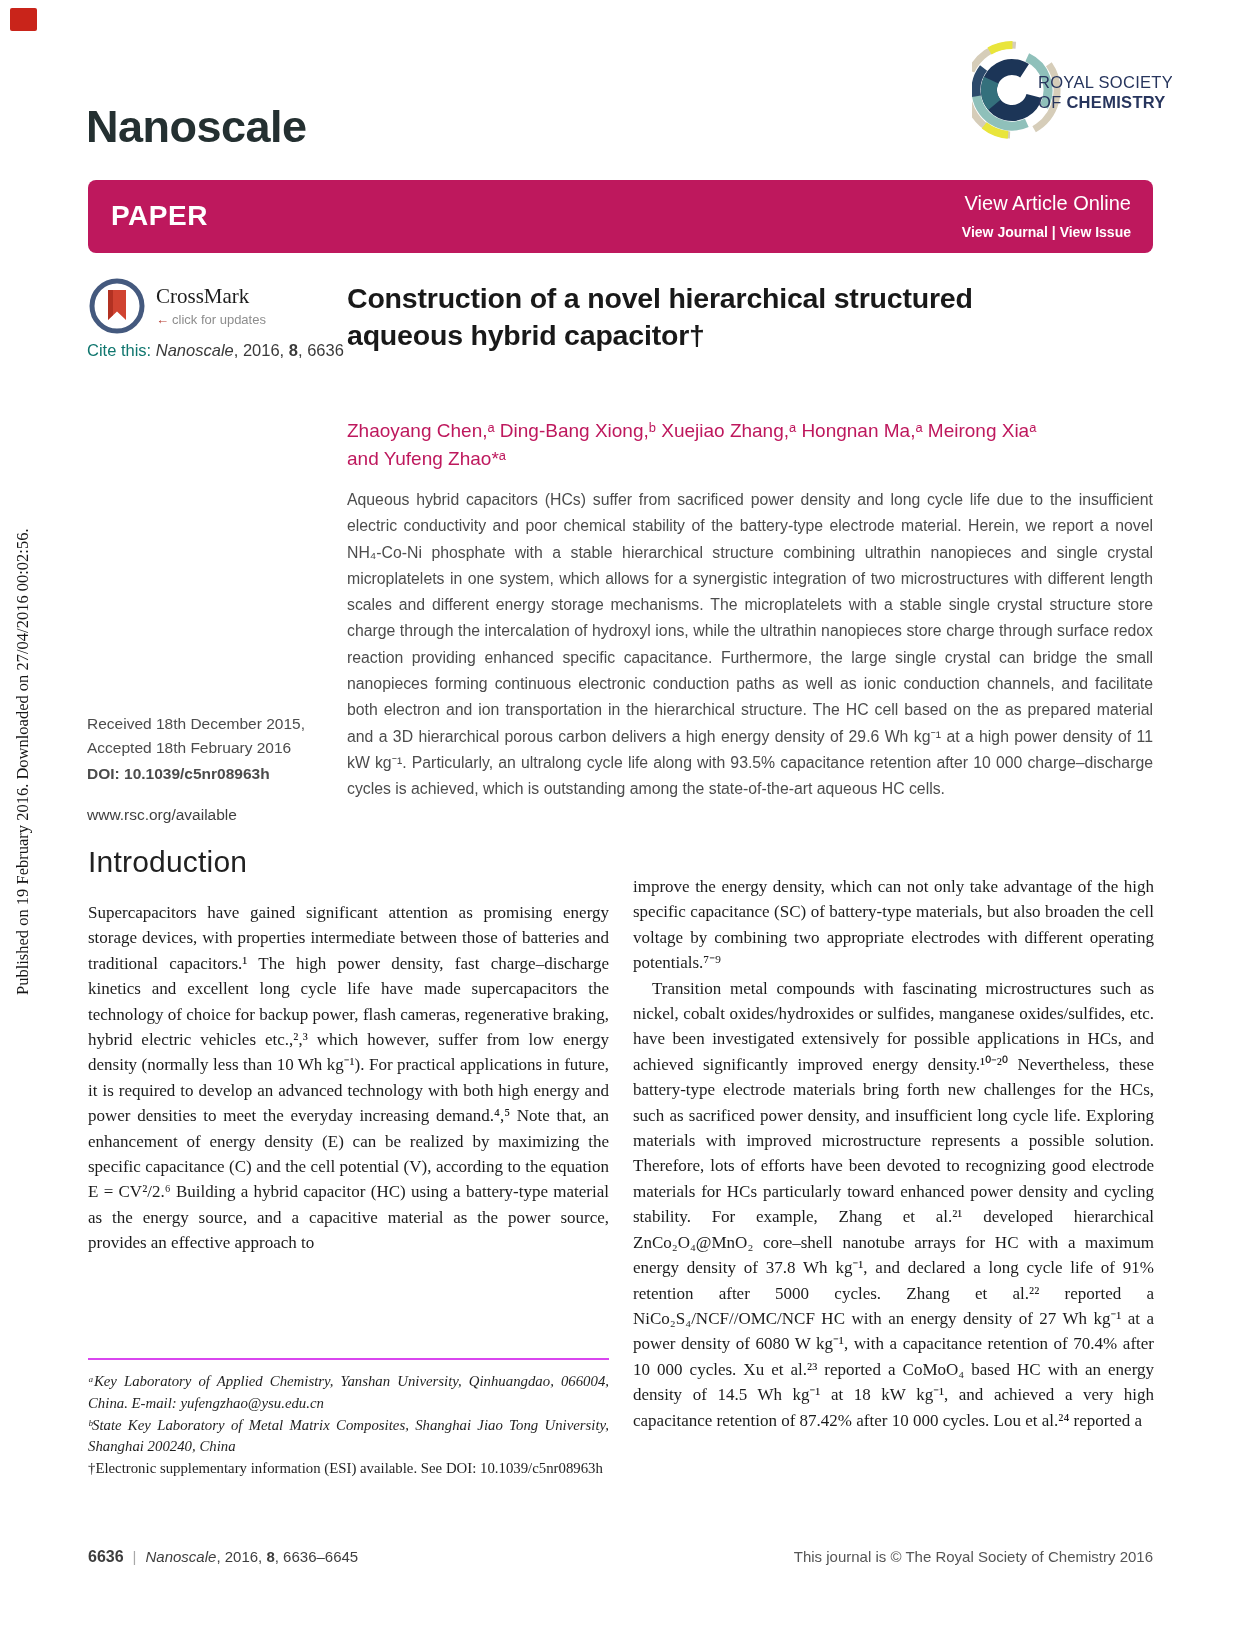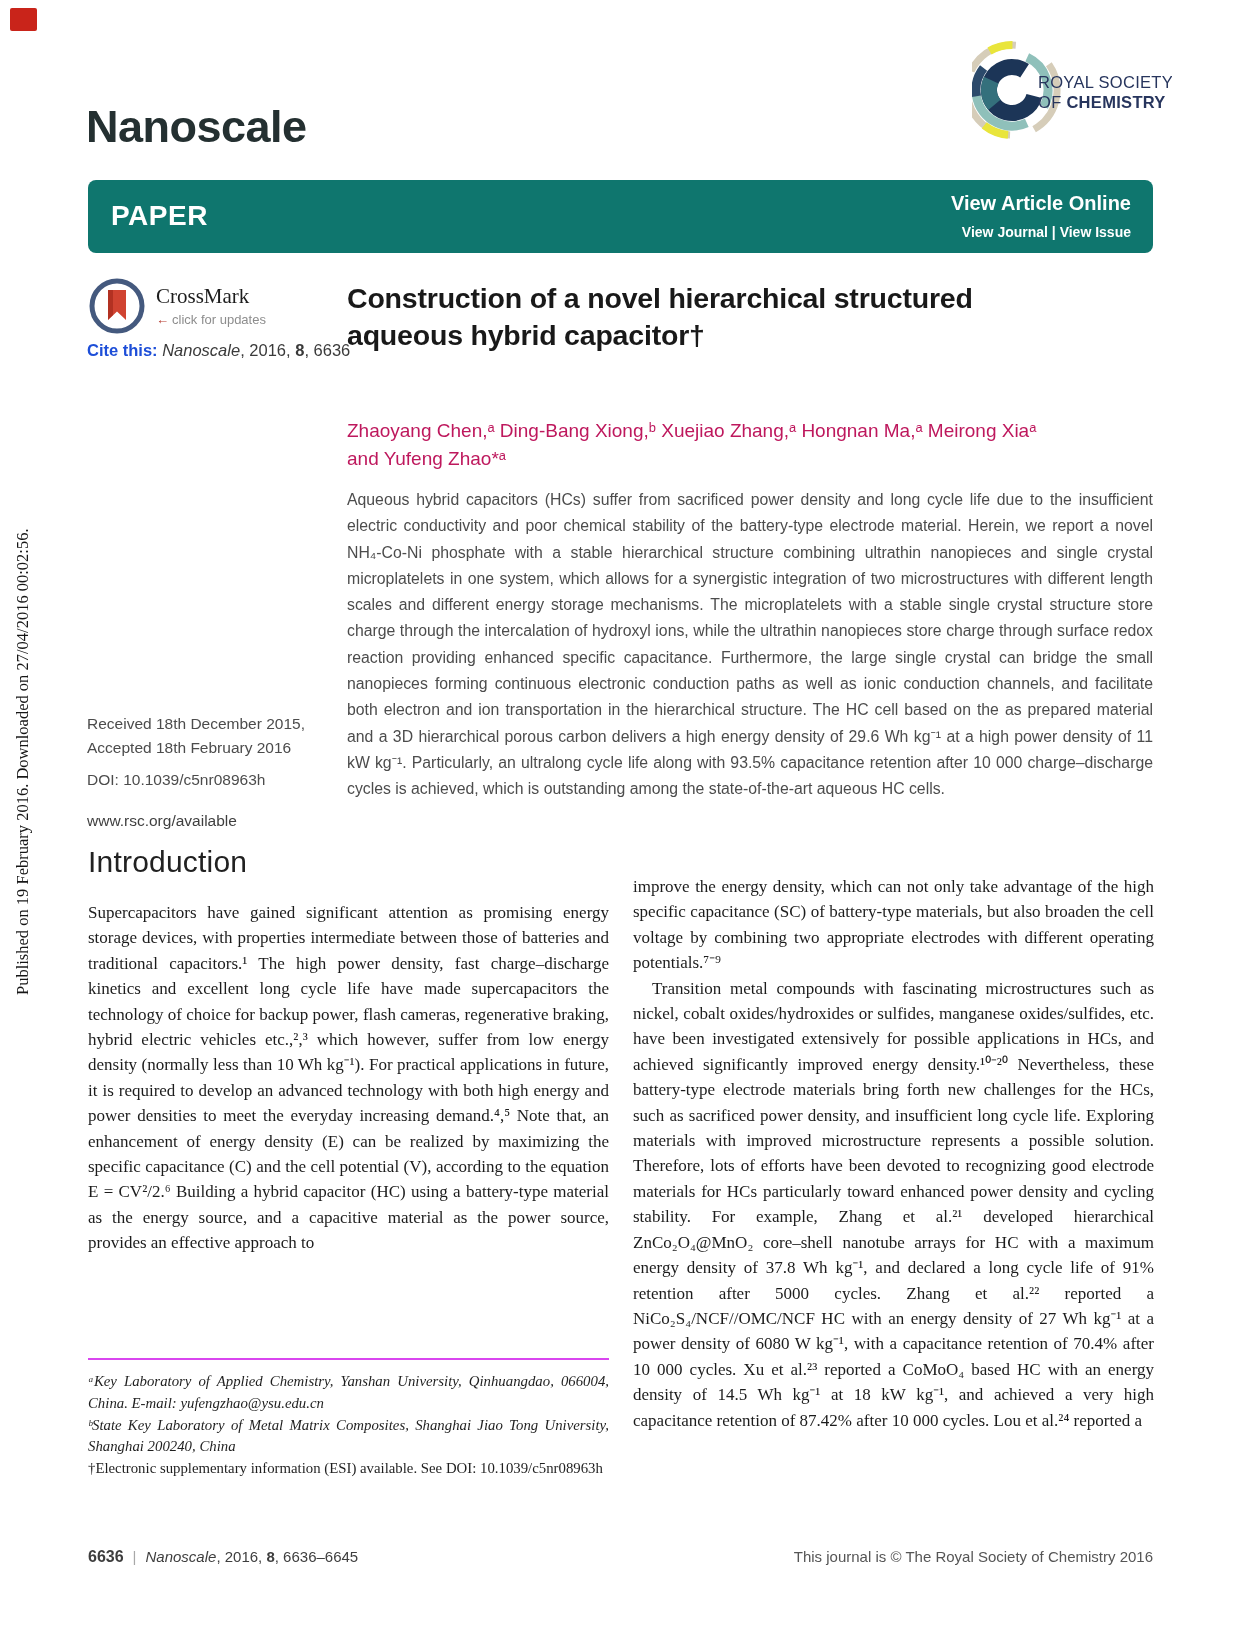--- a/index.html
+++ b/index.html
@@ -10,48 +10,48 @@
 
   .journal-title{position:absolute;left:86px;top:101px;font-size:45px;font-weight:bold;
                  color:#243031;letter-spacing:-0.5px;}
 
   
   .rsc-logo{position:absolute;left:972px;top:30px;width:200px;height:120px;}
   .rsc-text{font-family:"Liberation Sans",sans-serif;fill:#27355d;font-size:16.5px;letter-spacing:0.3px;}
   .rsc-bold{font-weight:bold;}
 
   
-  .banner{position:absolute;left:88px;top:180px;width:1065px;height:73px;background:#0f766e;border-radius:8px;}
+  .banner{position:absolute;left:88px;top:180px;width:1065px;height:73px;background:#be185d;border-radius:8px;}
   .banner-label{position:absolute;left:23px;top:20px;font-size:28px;font-weight:bold;color:#fff;letter-spacing:0.5px;}
   .banner-links{position:absolute;right:22px;top:11px;text-align:right;color:#fff;}
-  .vao{font-size:20px;font-weight:bold;line-height:24px;}
+  .vao{font-size:20px;font-weight:normal;line-height:24px;}
   .vjl{font-size:14px;font-weight:bold;line-height:18px;margin-top:8px;}
 
   
   .crossmark{position:absolute;left:88px;top:277px;width:260px;height:62px;cursor:pointer;}
   .cm-svg{position:absolute;left:0;top:0;}
   .cm-textblock{position:absolute;left:68px;top:7px;}
   .cm-name{font-family:"Liberation Serif",serif;font-size:21px;color:#1d1d1d;}
   .cm-tag{font-size:13px;color:#8d8d8d;margin-top:3px;}
   .cm-arrow{color:#b53a2e;font-weight:bold;margin-right:3px;}
 
   .cite-line{position:absolute;left:87px;top:341px;font-size:16.5px;color:#3a3a3a;white-space:nowrap;}
-  .cite-label{font-weight:bold;color:#1d4ed8;}
+  .cite-label{font-weight:normal;color:#0f766e;}
   .cite-journal{font-style:italic;}
   .cite-volume{font-weight:bold;}
 
   .article-title{position:absolute;left:347px;top:280px;width:812px;font-size:28.5px;font-weight:bold;
                  color:#191919;line-height:37px;letter-spacing:-0.2px;}
   .authors{position:absolute;left:347px;top:417px;width:812px;font-size:19px;color:#be185d;line-height:28px;}
 
   .abstract{position:absolute;left:347px;top:487px;width:806px;font-size:15.8px;line-height:26.3px;
             color:#4c4c4c;text-align:justify;}
 
   .meta{position:absolute;left:87px;top:712px;width:255px;font-size:15.5px;color:#4c4c4c;line-height:24px;}
-  .meta-doi{margin-top:8px;}
+  .meta-doi{margin-top:2px;font-weight:bold;}
   .meta-web{margin-top:17px;color:#3f3f3f;cursor:pointer;}
 
   .sidebar-note{position:absolute;left:13px;top:995px;transform-origin:0 0;transform:rotate(-90deg);
                 font-family:"Liberation Serif",serif;font-size:16.5px;color:#161616;white-space:nowrap;}
 
   .col-left{position:absolute;left:88px;top:845px;width:521px;}
   .section-heading{font-size:30px;font-weight:normal;color:#212121;margin:0 0 21px 0;letter-spacing:0.2px;}
   .body-text{font-family:"Liberation Serif",serif;font-size:17px;line-height:25.4px;color:#1c1c1c;
              text-align:justify;hyphens:auto;}
   .col-right{position:absolute;left:633px;top:874px;width:521px;}

